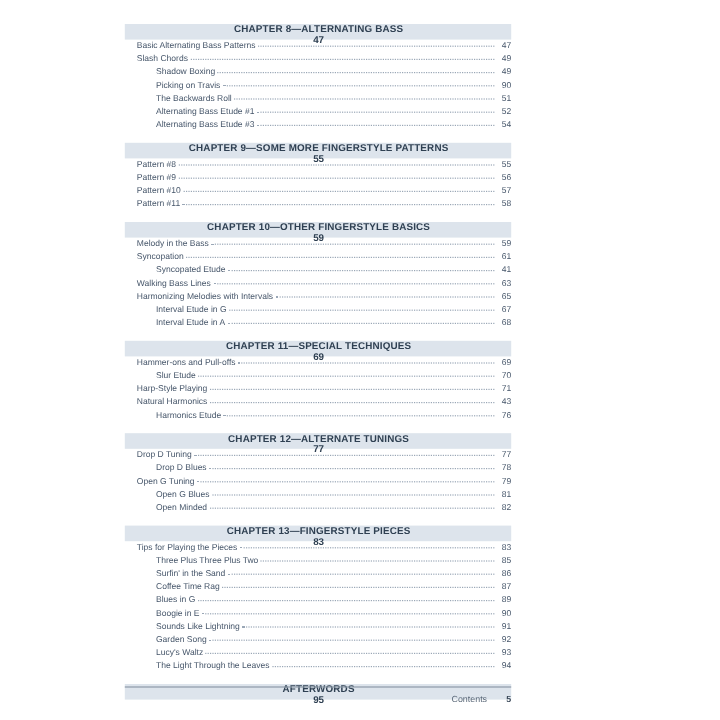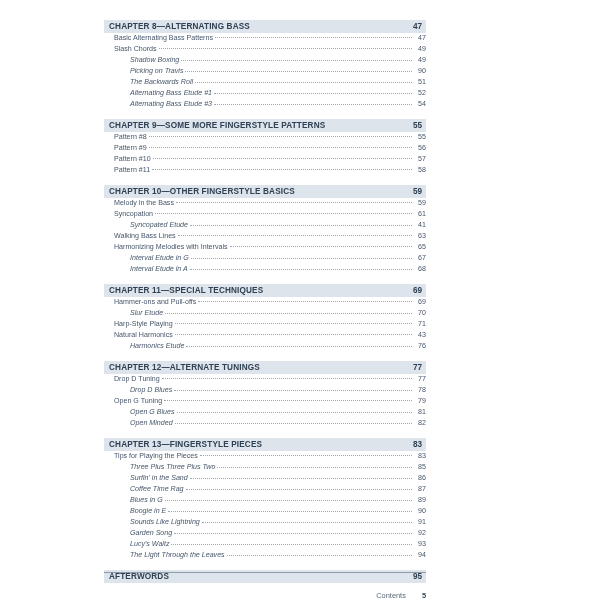--- a/index.html
+++ b/index.html
@@ -33,20 +33,21 @@
   
   .chapter-bar {
     display: flex;
     align-items: center;
     justify-content: space-between;
     background: #dde4ec;
     height: 13px;
     padding: 0 4px 0 5px;
     box-sizing: border-box;
     margin-top: 9px;
+    flex-direction: column;
   }
   .chapter-bar:first-child { margin-top: 0; }
   .chapter-title {
     font-size: 8.2px;
     font-weight: bold;
     letter-spacing: 0.15px;
     color: #2f4052;
     white-space: nowrap;
   }
   .chapter-page {
@@ -77,24 +78,24 @@
     height: 0;
   }
   .entry .pg {
     padding-left: 3px;
     text-align: right;
     min-width: 11px;
     color: #46566a;
   }
 
   
-  .lvl1 { padding-left: 10px; align-items: center; }
+  .lvl1 { padding-left: 10px; }
   .lvl2 { padding-left: 26px; }
 
-  .italic .lbl { font-style: italic; }
+  .italic .lbl { }
 
   
   .footer-rule {
     position: absolute;
     left: 104px;
     top: 572px;
     width: 322px;
     height: 0;
     border-top: 1px solid #8e9aa8;
   }
@@ -102,21 +103,21 @@
     position: absolute;
     left: 104px;
     top: 578px;
     width: 322px;
     display: flex;
     justify-content: flex-end;
     align-items: baseline;
     font-size: 7.4px;
     color: #5a6878;
   }
-  .footer .fname { margin-right: 16px; margin-top: 13px; }
+  .footer .fname { margin-right: 16px; }
   .footer .fnum { font-weight: bold; color: #3b4a5a; }
 </style>
 </head>
 <body>
 
 <div class="page">
   <div class="toc" id="toc-root">
       <div class="chapter-bar">
         <span class="chapter-title">CHAPTER 8—ALTERNATING BASS</span>
         <span class="chapter-page">47</span>

